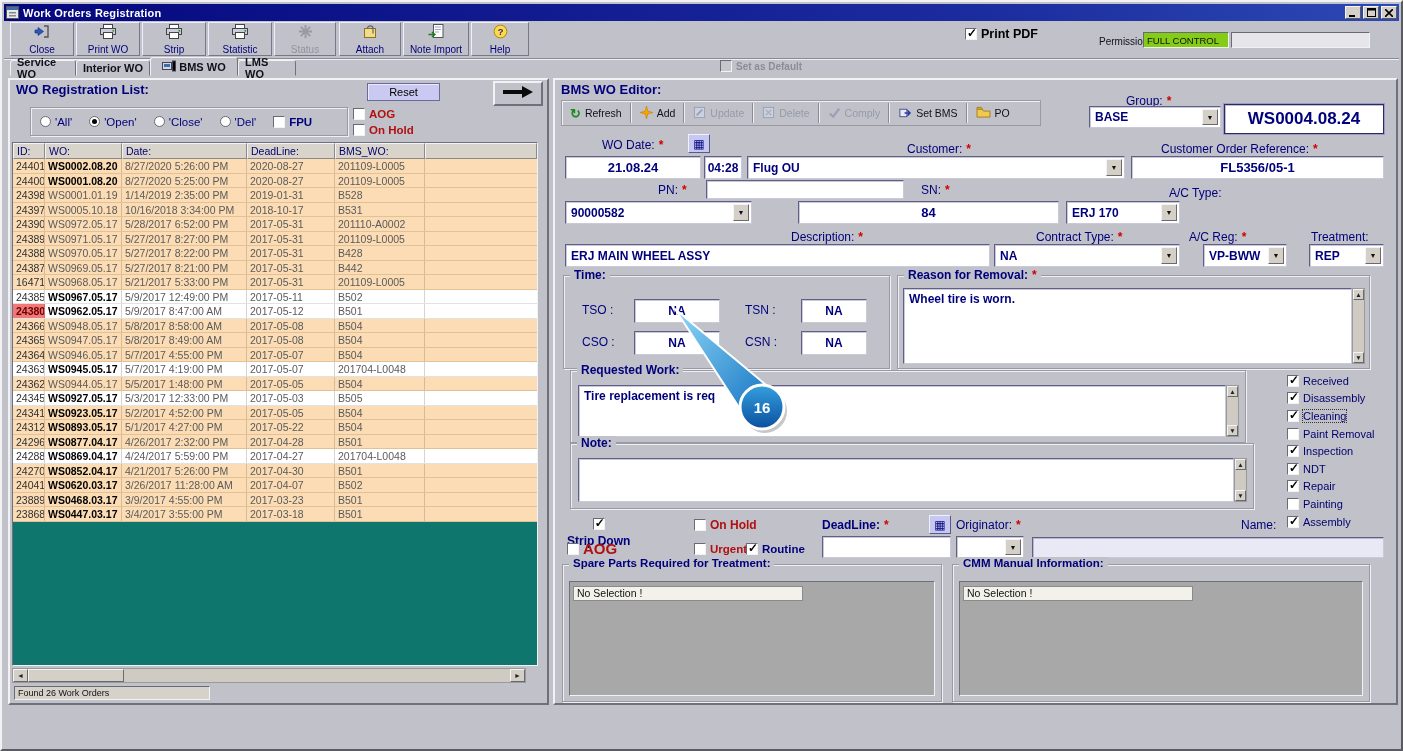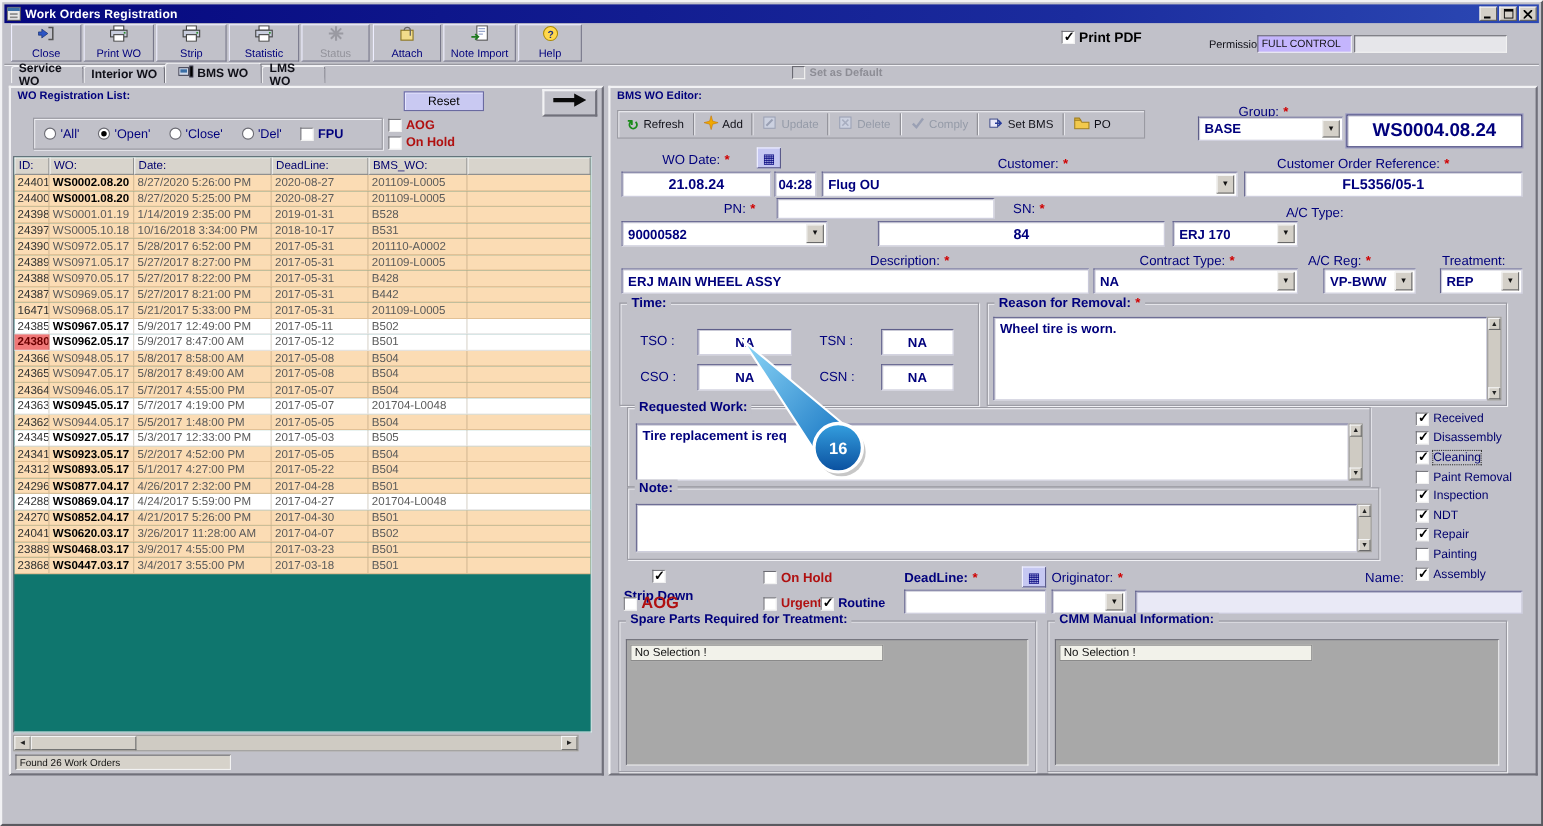--- a/index.html
+++ b/index.html
@@ -60,21 +60,21 @@
     display:flex; align-items:center; justify-content:center; gap:3px;
     font-size:11px; font-weight:bold; color:#101018; padding:0 6px;
   }
   .tab.active { top:55px; height:19px; z-index:3; }
   
   .panel {
     position:absolute;
     border:2px solid; border-color:#f2f2f4 #70707a #70707a #f2f2f4;
     background:#c1c1c9;
   }
-  .panel-title { position:absolute; font-size:10px; font-weight:bold; color:#00007c; }
+  .panel-title { position:absolute; font-size:13px; font-weight:bold; color:#00007c; }
   
   .field {
     position:absolute; background:#fff;
     border:1px solid; border-color:#5f5f8a #c9c9d9 #c9c9d9 #5f5f8a;
     box-shadow:inset 1px 1px 0 rgba(40,40,90,.25);
     color:#00007c; font-weight:bold; font-size:12px;
     display:flex; align-items:center; padding:0 5px; white-space:nowrap; overflow:hidden;
   }
   .field.center { justify-content:center; padding:0; }
   .combo-arrow {
@@ -142,21 +142,21 @@
   .cb-row .t { font-size:12px; font-weight:bold; color:#00007c; white-space:nowrap; }
   .cb-row .t.red { color:#b01010; }
   .cb-row .t.big { font-size:15px; }
   .tc-item { display:flex; align-items:center; gap:4px; height:17.6px; }
   .tc-lbl { font-size:11px; color:#00006c; white-space:nowrap; }
   .tc-lbl.focused { outline:1px dotted #333; }
   .grayarea { position:absolute; background:#a8a8a8;
     border:1px solid; border-color:#70707a #f2f2f4 #f2f2f4 #70707a; }
   .nosel { position:absolute; left:3px; top:4px; width:230px; height:15px; background:#f2f2ea;
     border:1px solid #8a8a8a; font-size:10.5px; color:#111; padding:0 3px; line-height:13px; }
-  .sunkbox { position:absolute; background:#c4b5fd;
+  .sunkbox { position:absolute; background:#84cc16;
     border:1px solid; border-color:#6a6a72 #f2f2f2 #f2f2f2 #6a6a72;
     font-size:9.5px; color:#111; padding:0 3px; display:flex; align-items:center; overflow:hidden; white-space:nowrap; }
   .smalllab { position:absolute; font-size:10px; color:#101018; white-space:nowrap; }
 </style>
 </head>
 <body>
 
 <div class="window">
 
   <div class="titlebar">

